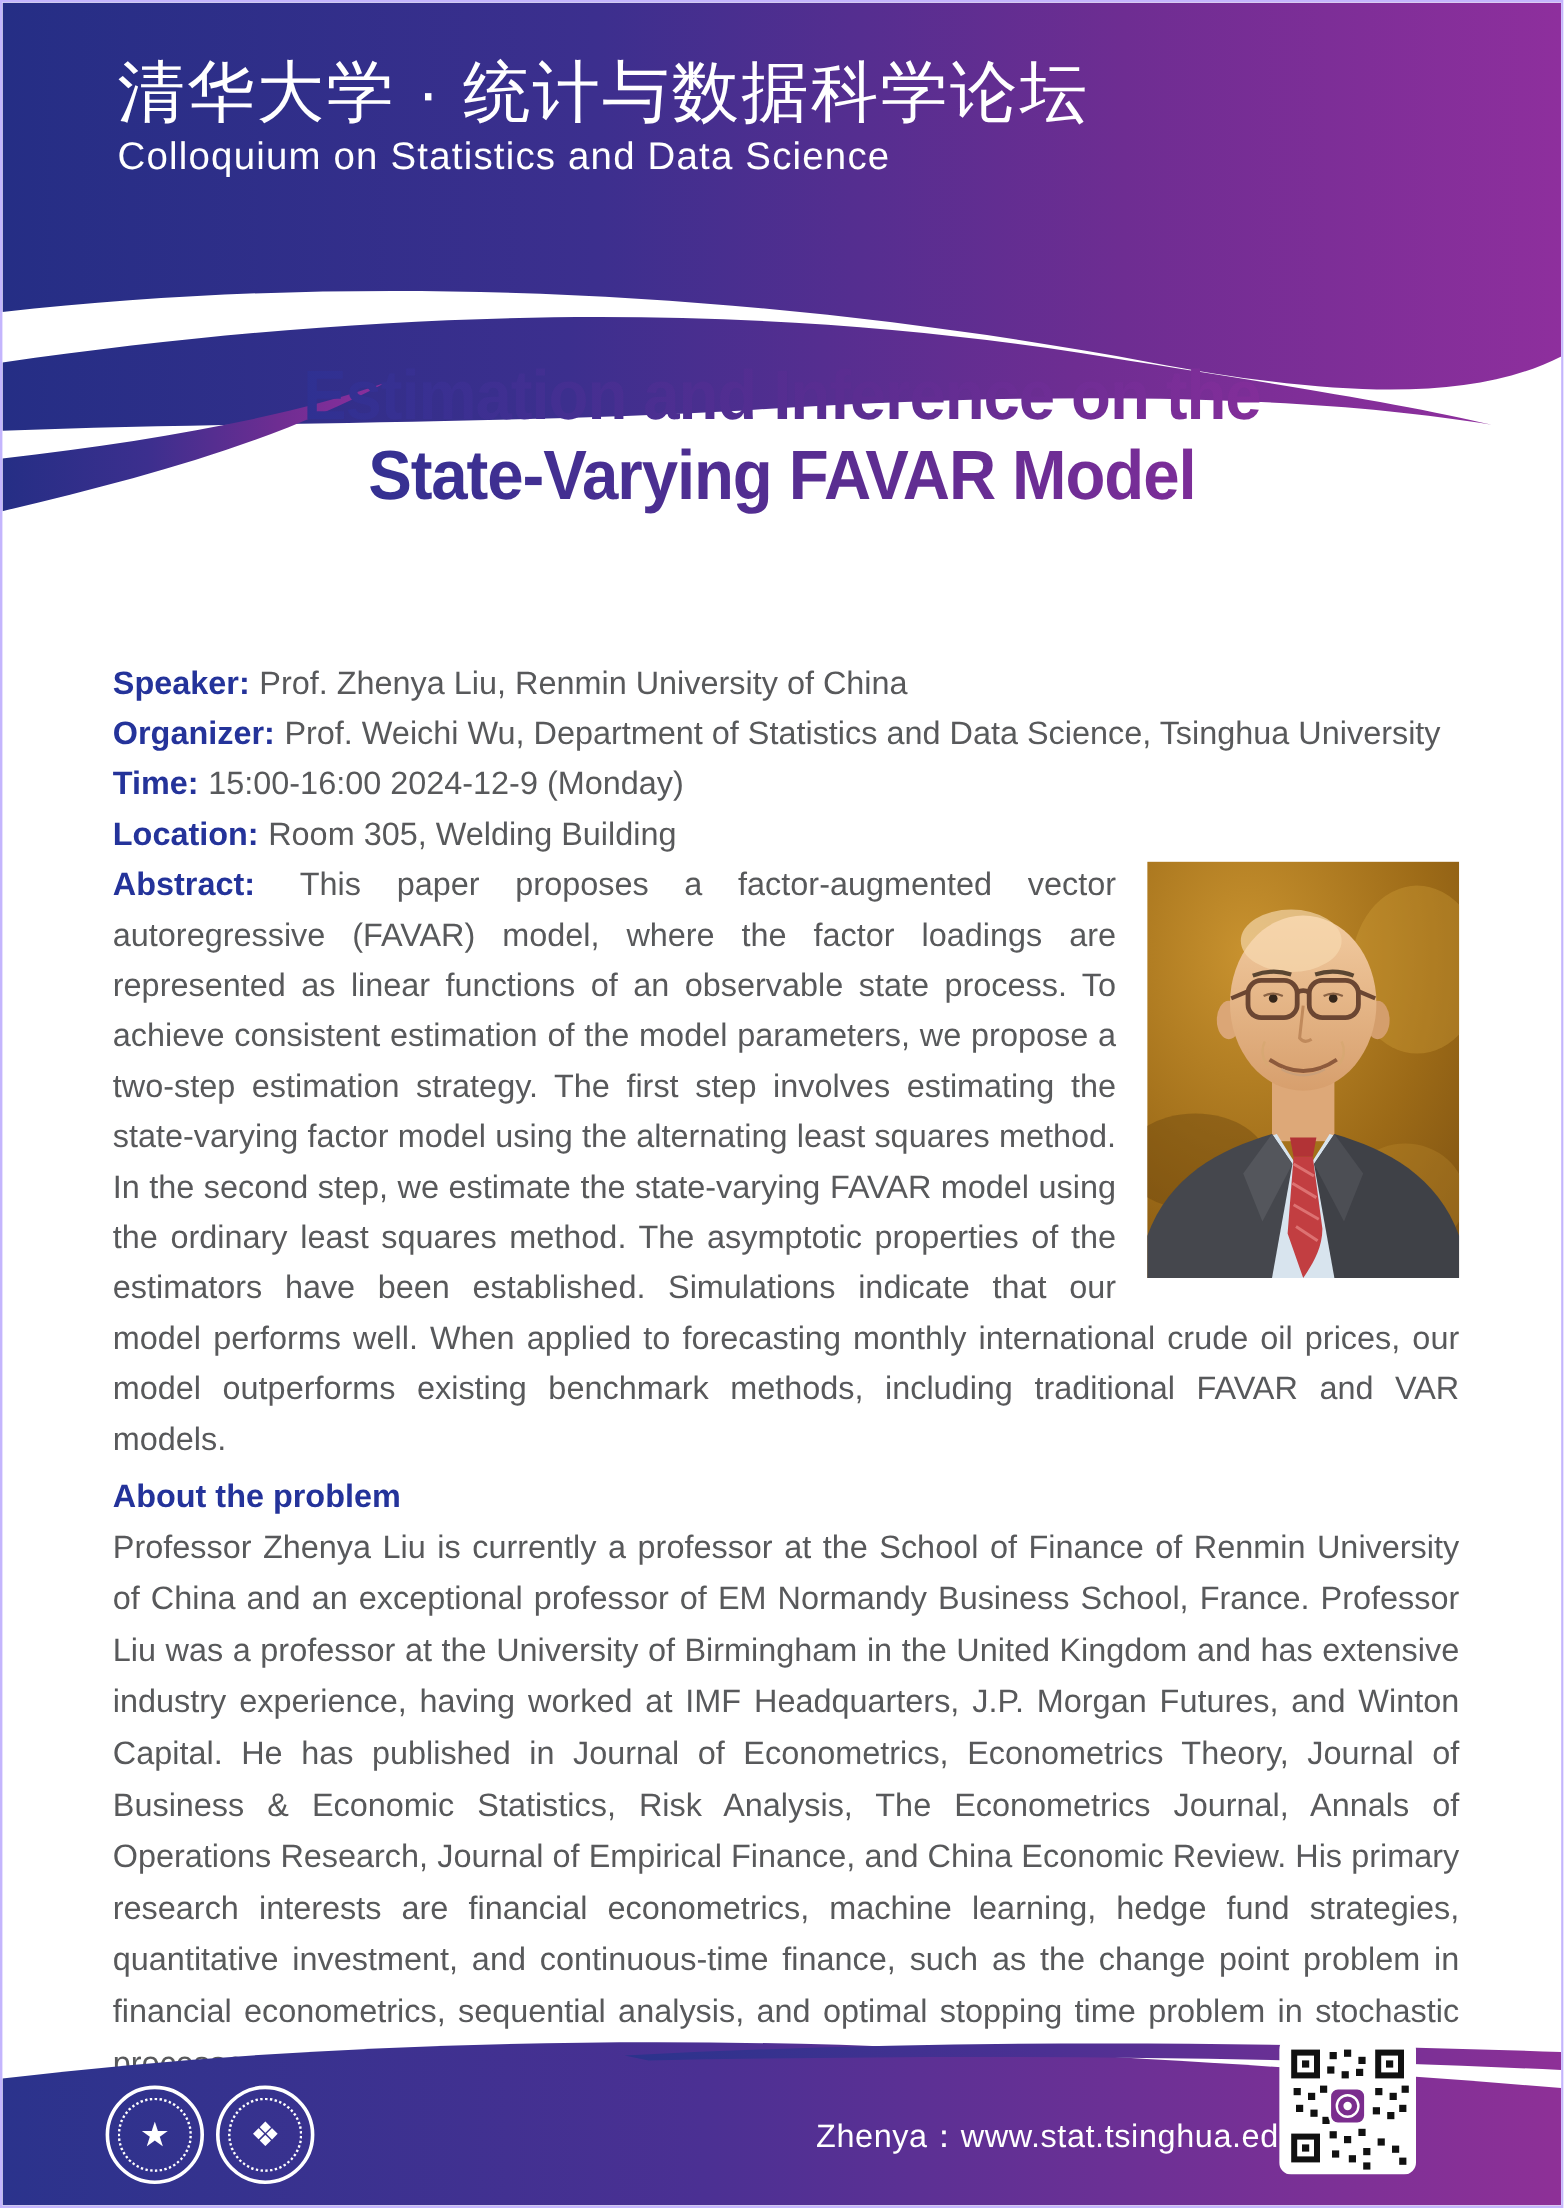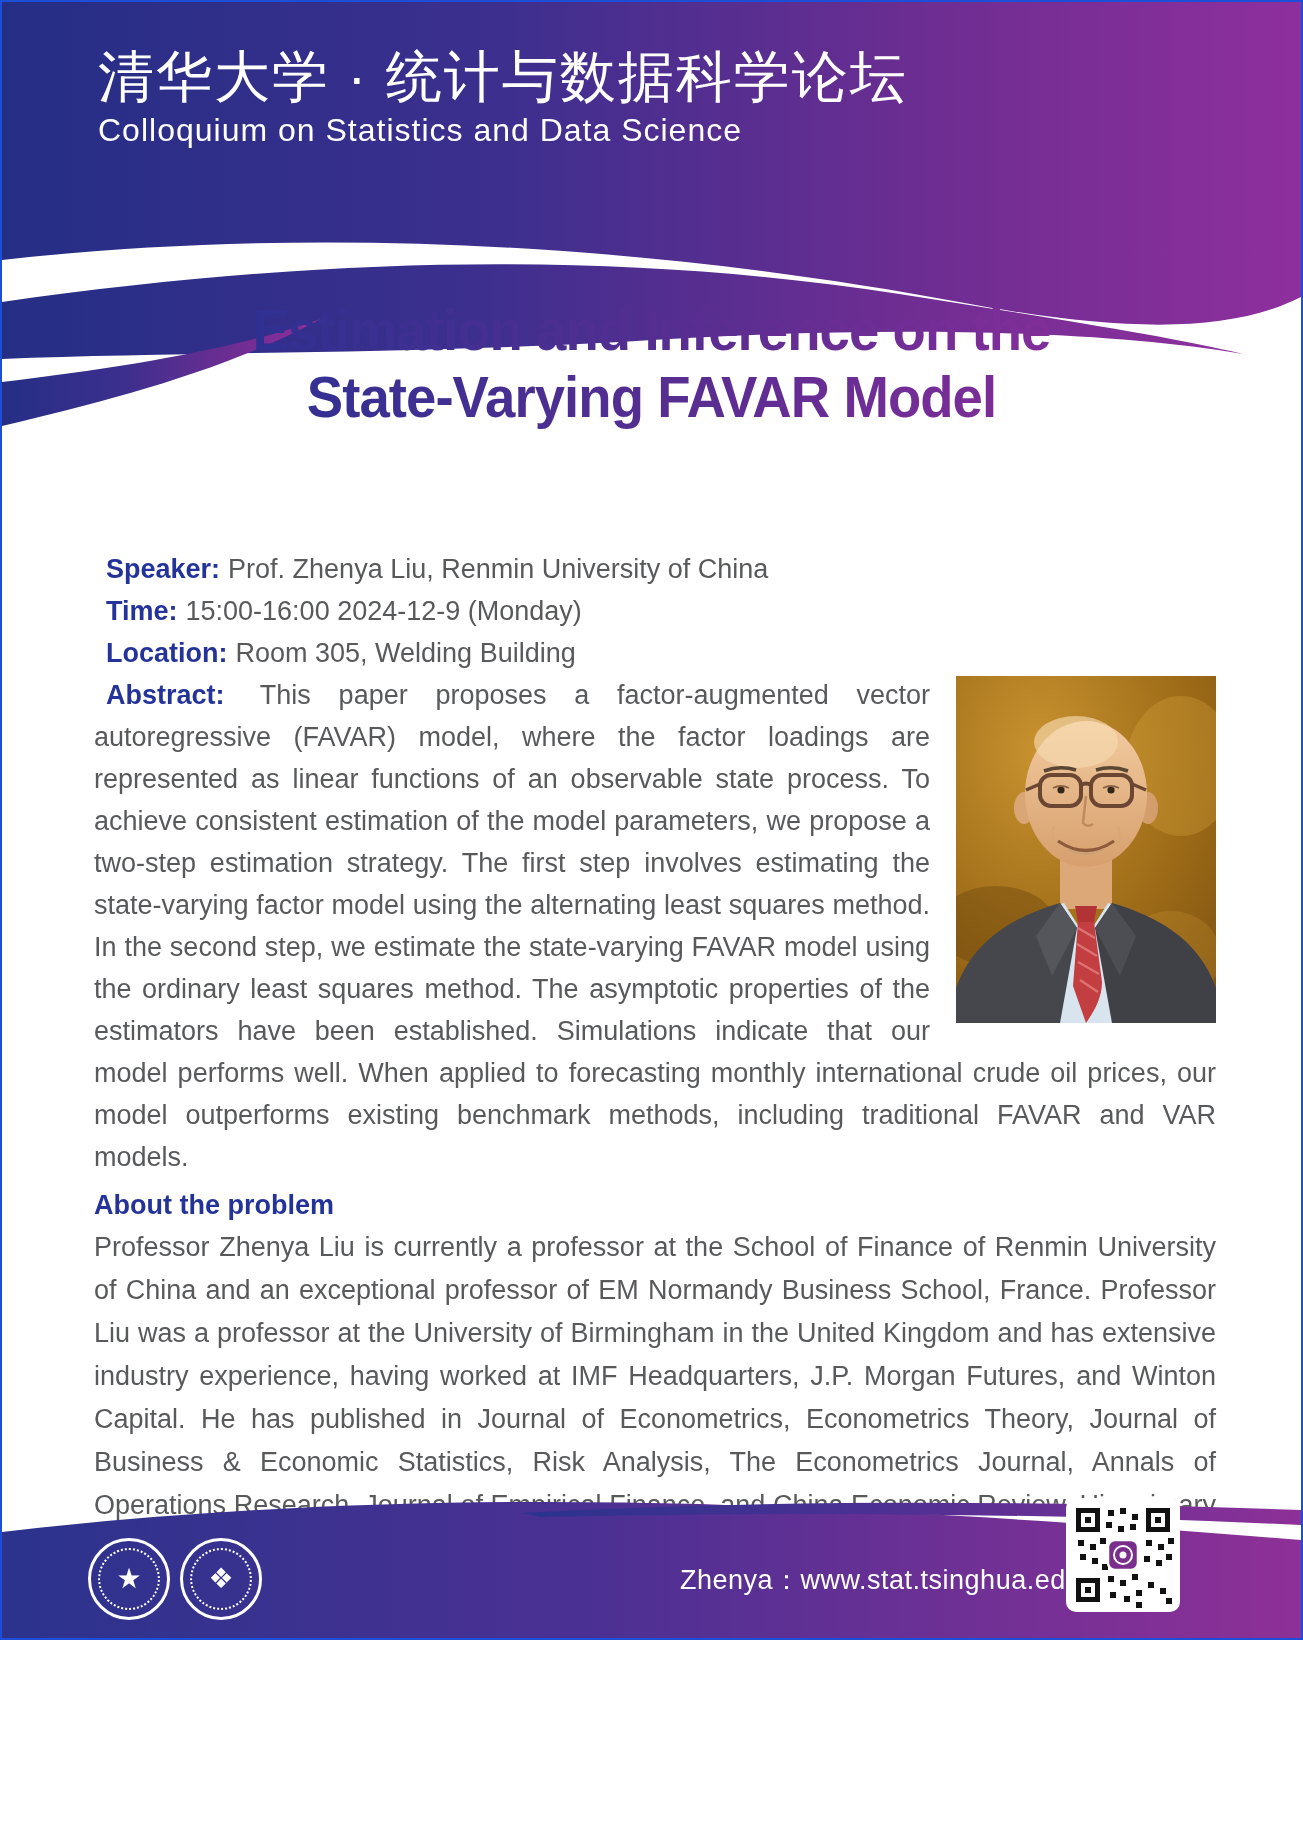--- a/index.html
+++ b/index.html
@@ -1,18 +1,18 @@
 <!DOCTYPE html>
 <html><head>
 <meta charset="utf-8">
 <style>
   html,body{margin:0;padding:0;background:#ffffff;}
   .page{
-    position:relative; width:1303px; height:1640px; box-sizing:border-box;
-    border:2px solid #1d4ed8; background:#ffffff; overflow:hidden;
+    position:relative; width:1303px; height:1840px; box-sizing:border-box;
+    border:2px solid #c4b5fd; background:#ffffff; overflow:hidden;
     font-family:"Liberation Sans","DejaVu Sans",sans-serif;
     padding-left:20px;
   }
   
   .hdr-svg{position:absolute;top:0;left:0;width:1299px;height:470px;display:block;}
   .hdr-zh{
     position:absolute; top:38px; left:96px; color:#fff;
     font-size:56px; font-weight:500; letter-spacing:2px; white-space:nowrap;
   }
   .hdr-en{
@@ -26,21 +26,21 @@
     letter-spacing:-1px; transform:scaleX(.94);
     background:linear-gradient(90deg,#2b3192 14%,#5b2d91 55%,#8a2e9b 88%);
     -webkit-background-clip:text; background-clip:text; color:transparent;
   }
   
   .content{
     position:absolute; top:546px; left:92px; width:1122px;
     font-size:27px; line-height:42px; color:#58595b;
   }
   .detail-line{white-space:nowrap;}
-  .lbl{color:#24339a; font-weight:700; margin-right:8px;margin-left:12px;}
+  .lbl{color:#24339a; font-weight:700; margin-right:8px;}
   .abstract{margin:0; text-align:justify;}
   .speaker-photo{
     float:right; width:260px; height:347px; margin:2px 0 14px 26px;
   }
   .speaker-photo svg{display:block;width:100%;height:100%;}
   .about-heading{color:#24339a; font-weight:700; margin-top:6px; line-height:42px;}
   .about-text{margin:0; text-align:justify; line-height:43px;}
   
   .footer{position:absolute; left:0; bottom:0; width:1299px; height:152px;}
   .ftr-svg{position:absolute;left:0;top:0;width:100%;height:100%;display:block;}
@@ -104,20 +104,23 @@
 
   <div class="talk-title">
     <div>Estimation and Inference on the</div>
     <div>State-Varying FAVAR Model</div>
   </div>
 
   <div class="content">
 
     <div class="detail-line">
       <span class="lbl">Speaker:</span><span>Prof. Zhenya Liu, Renmin University of China</span>
+    </div>
+    <div class="detail-line">
+      <span class="lbl">Organizer:</span><span>Prof. Weichi Wu, Department of Statistics and Data Science, Tsinghua University</span>
     </div>
     <div class="detail-line">
       <span class="lbl">Time:</span><span>15:00-16:00 2024-12-9 (Monday)</span>
     </div>
     <div class="detail-line">
       <span class="lbl">Location:</span><span>Room 305, Welding Building</span>
     </div>
 
     <p class="abstract">
       <span class="speaker-photo">

